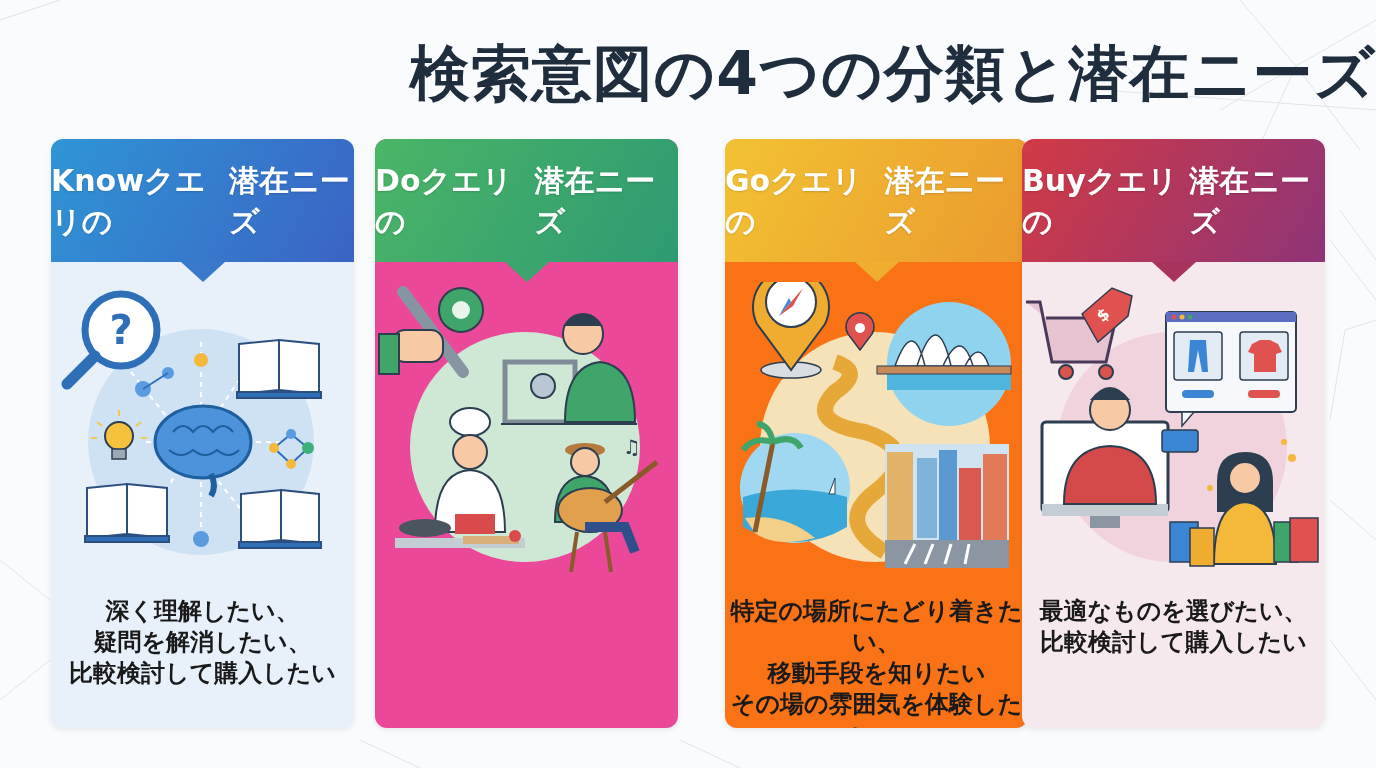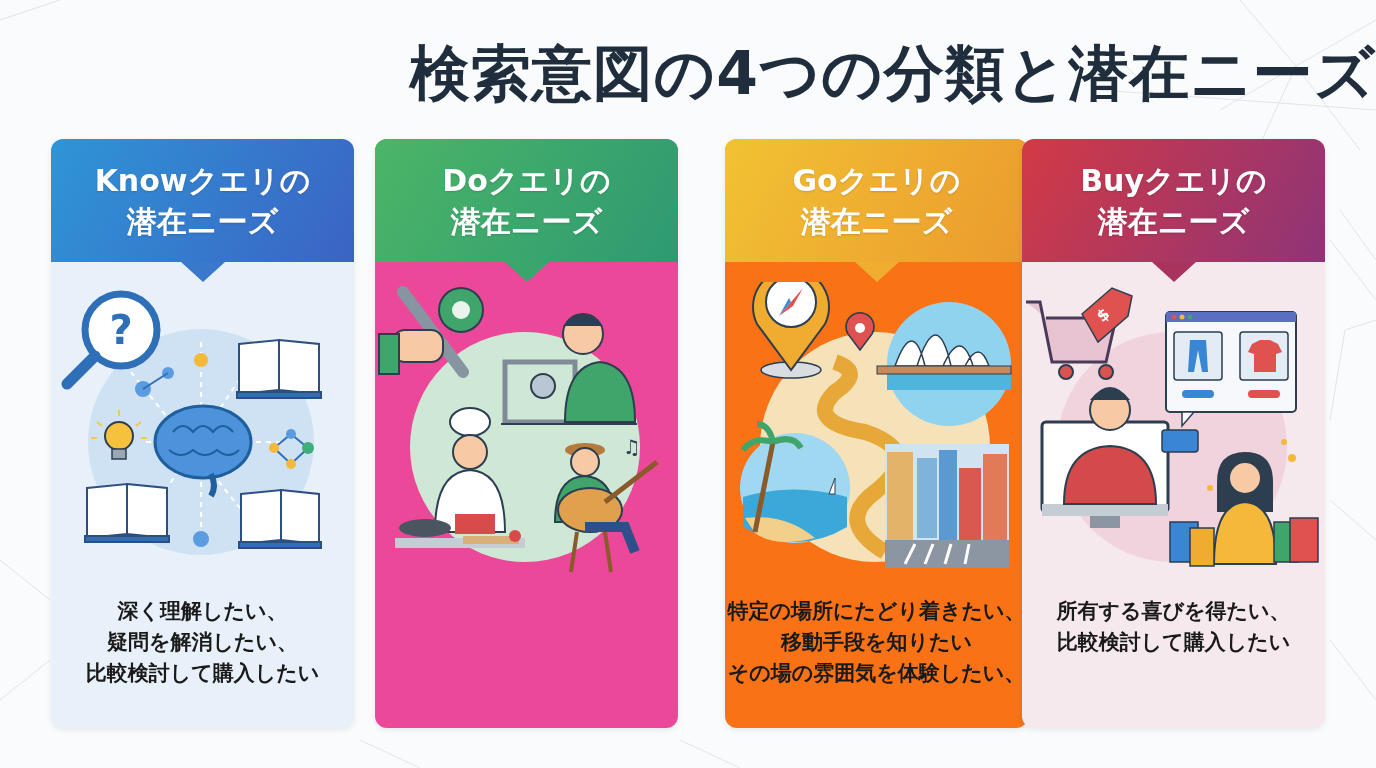--- a/index.html
+++ b/index.html
@@ -16,35 +16,35 @@
     color: #1f2d3d; letter-spacing: 1px; z-index: 2;
   }
   .cards { position: absolute; top: 139px; left: 51px; z-index: 2; }
   .card {
     position: absolute; width: 303px; height: 589px;
     border-radius: 12px; overflow: hidden;
     box-shadow: 0 2px 6px rgba(0,0,0,0.08);
   }
   .card-header {
     position: relative; height: 123px;
-    display: flex; flex-direction: column; align-items: center; justify-content: center;
+    display: flex; align-items: center; justify-content: center;
     color: #fff; font-weight: bold; font-size: 30px; line-height: 41px;
     text-shadow: 0 1px 2px rgba(0,0,0,0.15);
   }
   .card-header .pointer {
     position: absolute; bottom: -20px; left: 50%; transform: translateX(-50%);
     width: 0; height: 0;
     border-left: 22px solid transparent; border-right: 22px solid transparent;
     border-top: 20px solid var(--ptr);
   }
   .card-body { position: relative; height: 466px; }
   .illus { position: absolute; left: 0; top: 20px; width: 303px; height: 295px; }
   .desc {
     position: absolute; left: 0; right: 0; top: 334px;
-    text-align: center; font-size: 21px; font-weight: bold; color: #1a1a1a;
+    text-align: center; font-size: 24px; font-weight: bold; color: #1a1a1a;
     line-height: 31px;
   }
 </style>
 </head>
 <body>
 
 <svg class="bg-lines" width="1376" height="768" viewBox="0 0 1376 768">
   <g stroke="#dfe5ea" stroke-width="1" fill="none">
     <line x1="1240" y1="0" x2="1296" y2="66"></line>
     <line x1="1296" y1="66" x2="1376" y2="20"></line>
@@ -324,19 +324,19 @@
           <rect x="252" y="240" width="24" height="40" fill="#3fa56a" stroke="#2c3e50" stroke-width="1.5"></rect>
           <rect x="268" y="236" width="28" height="44" fill="#e0524f" stroke="#2c3e50" stroke-width="1.5"></rect>
           <g fill="#f4b93a">
               <circle cx="262" cy="160" r="3"></circle>
               <circle cx="270" cy="176" r="4"></circle>
               <circle cx="188" cy="206" r="3"></circle>
             </g>
         </g>
       </svg>
       <div class="desc">
-        <div>所有する喜びを得たい、</div>
+        <div>最適なものを選びたい、</div>
         <div>比較検討して購入したい</div>
       </div>
     </div>
   </div>
 
 </div>
 
 </body></html>

